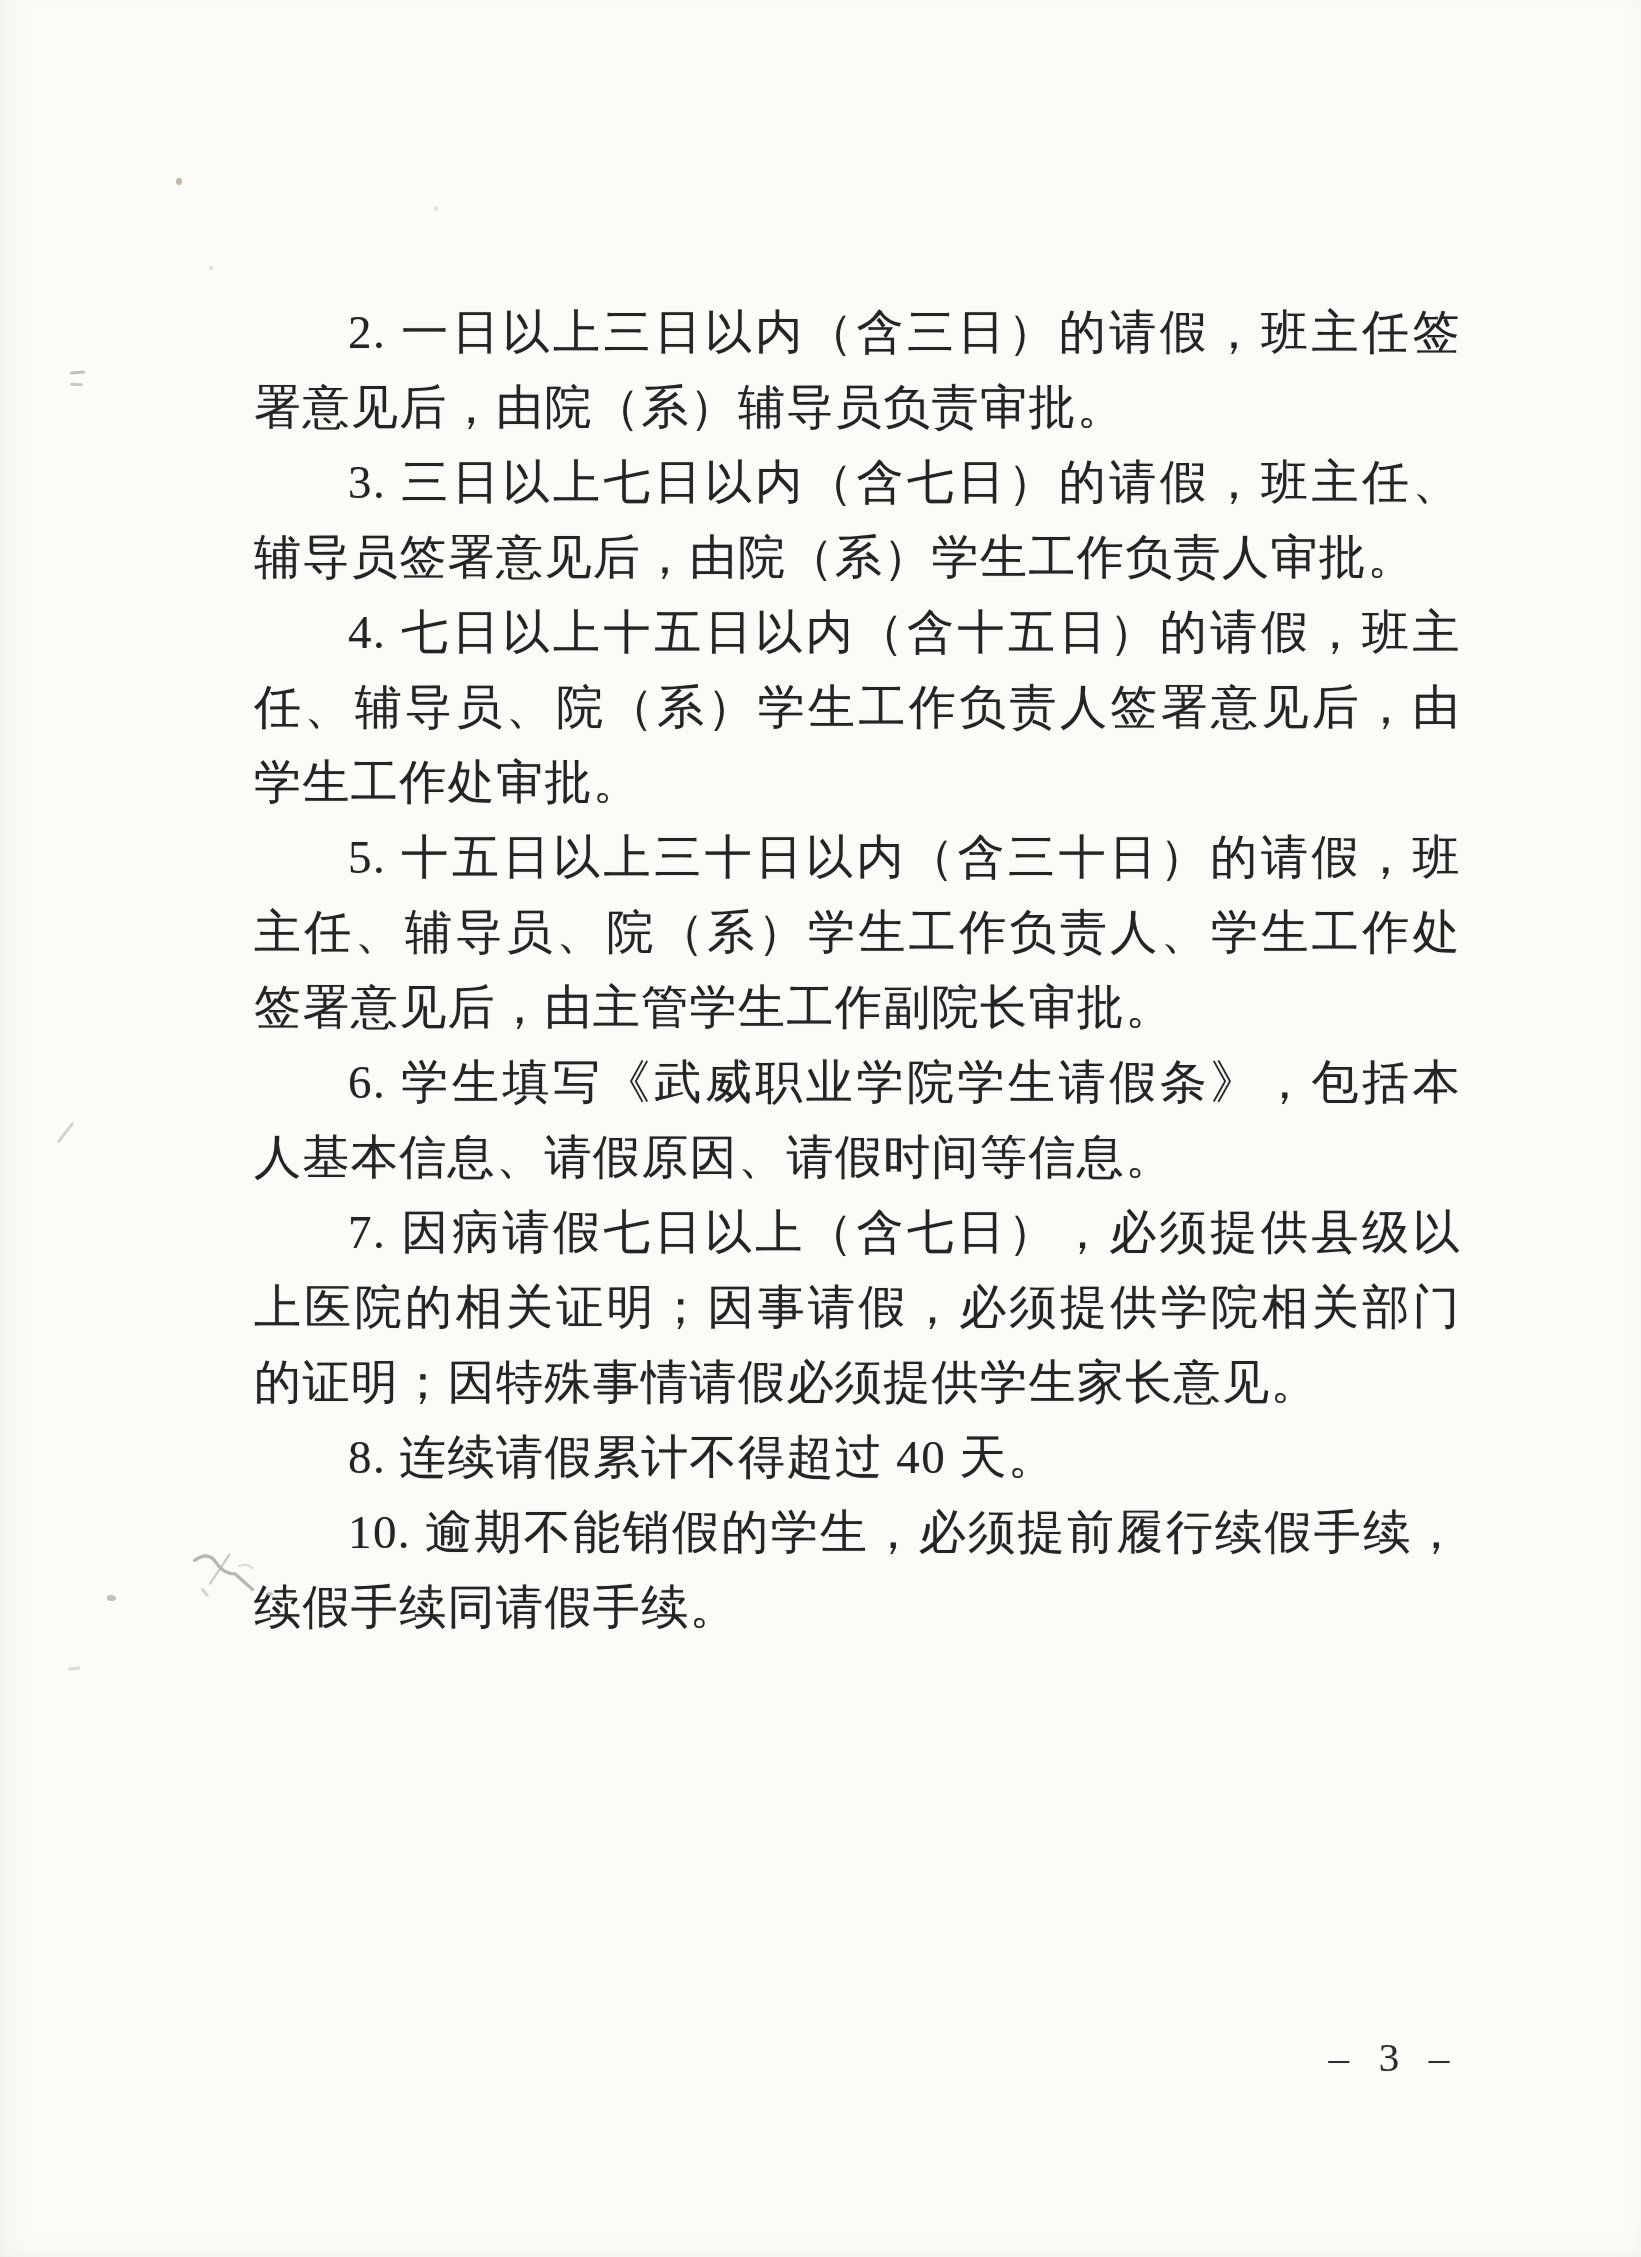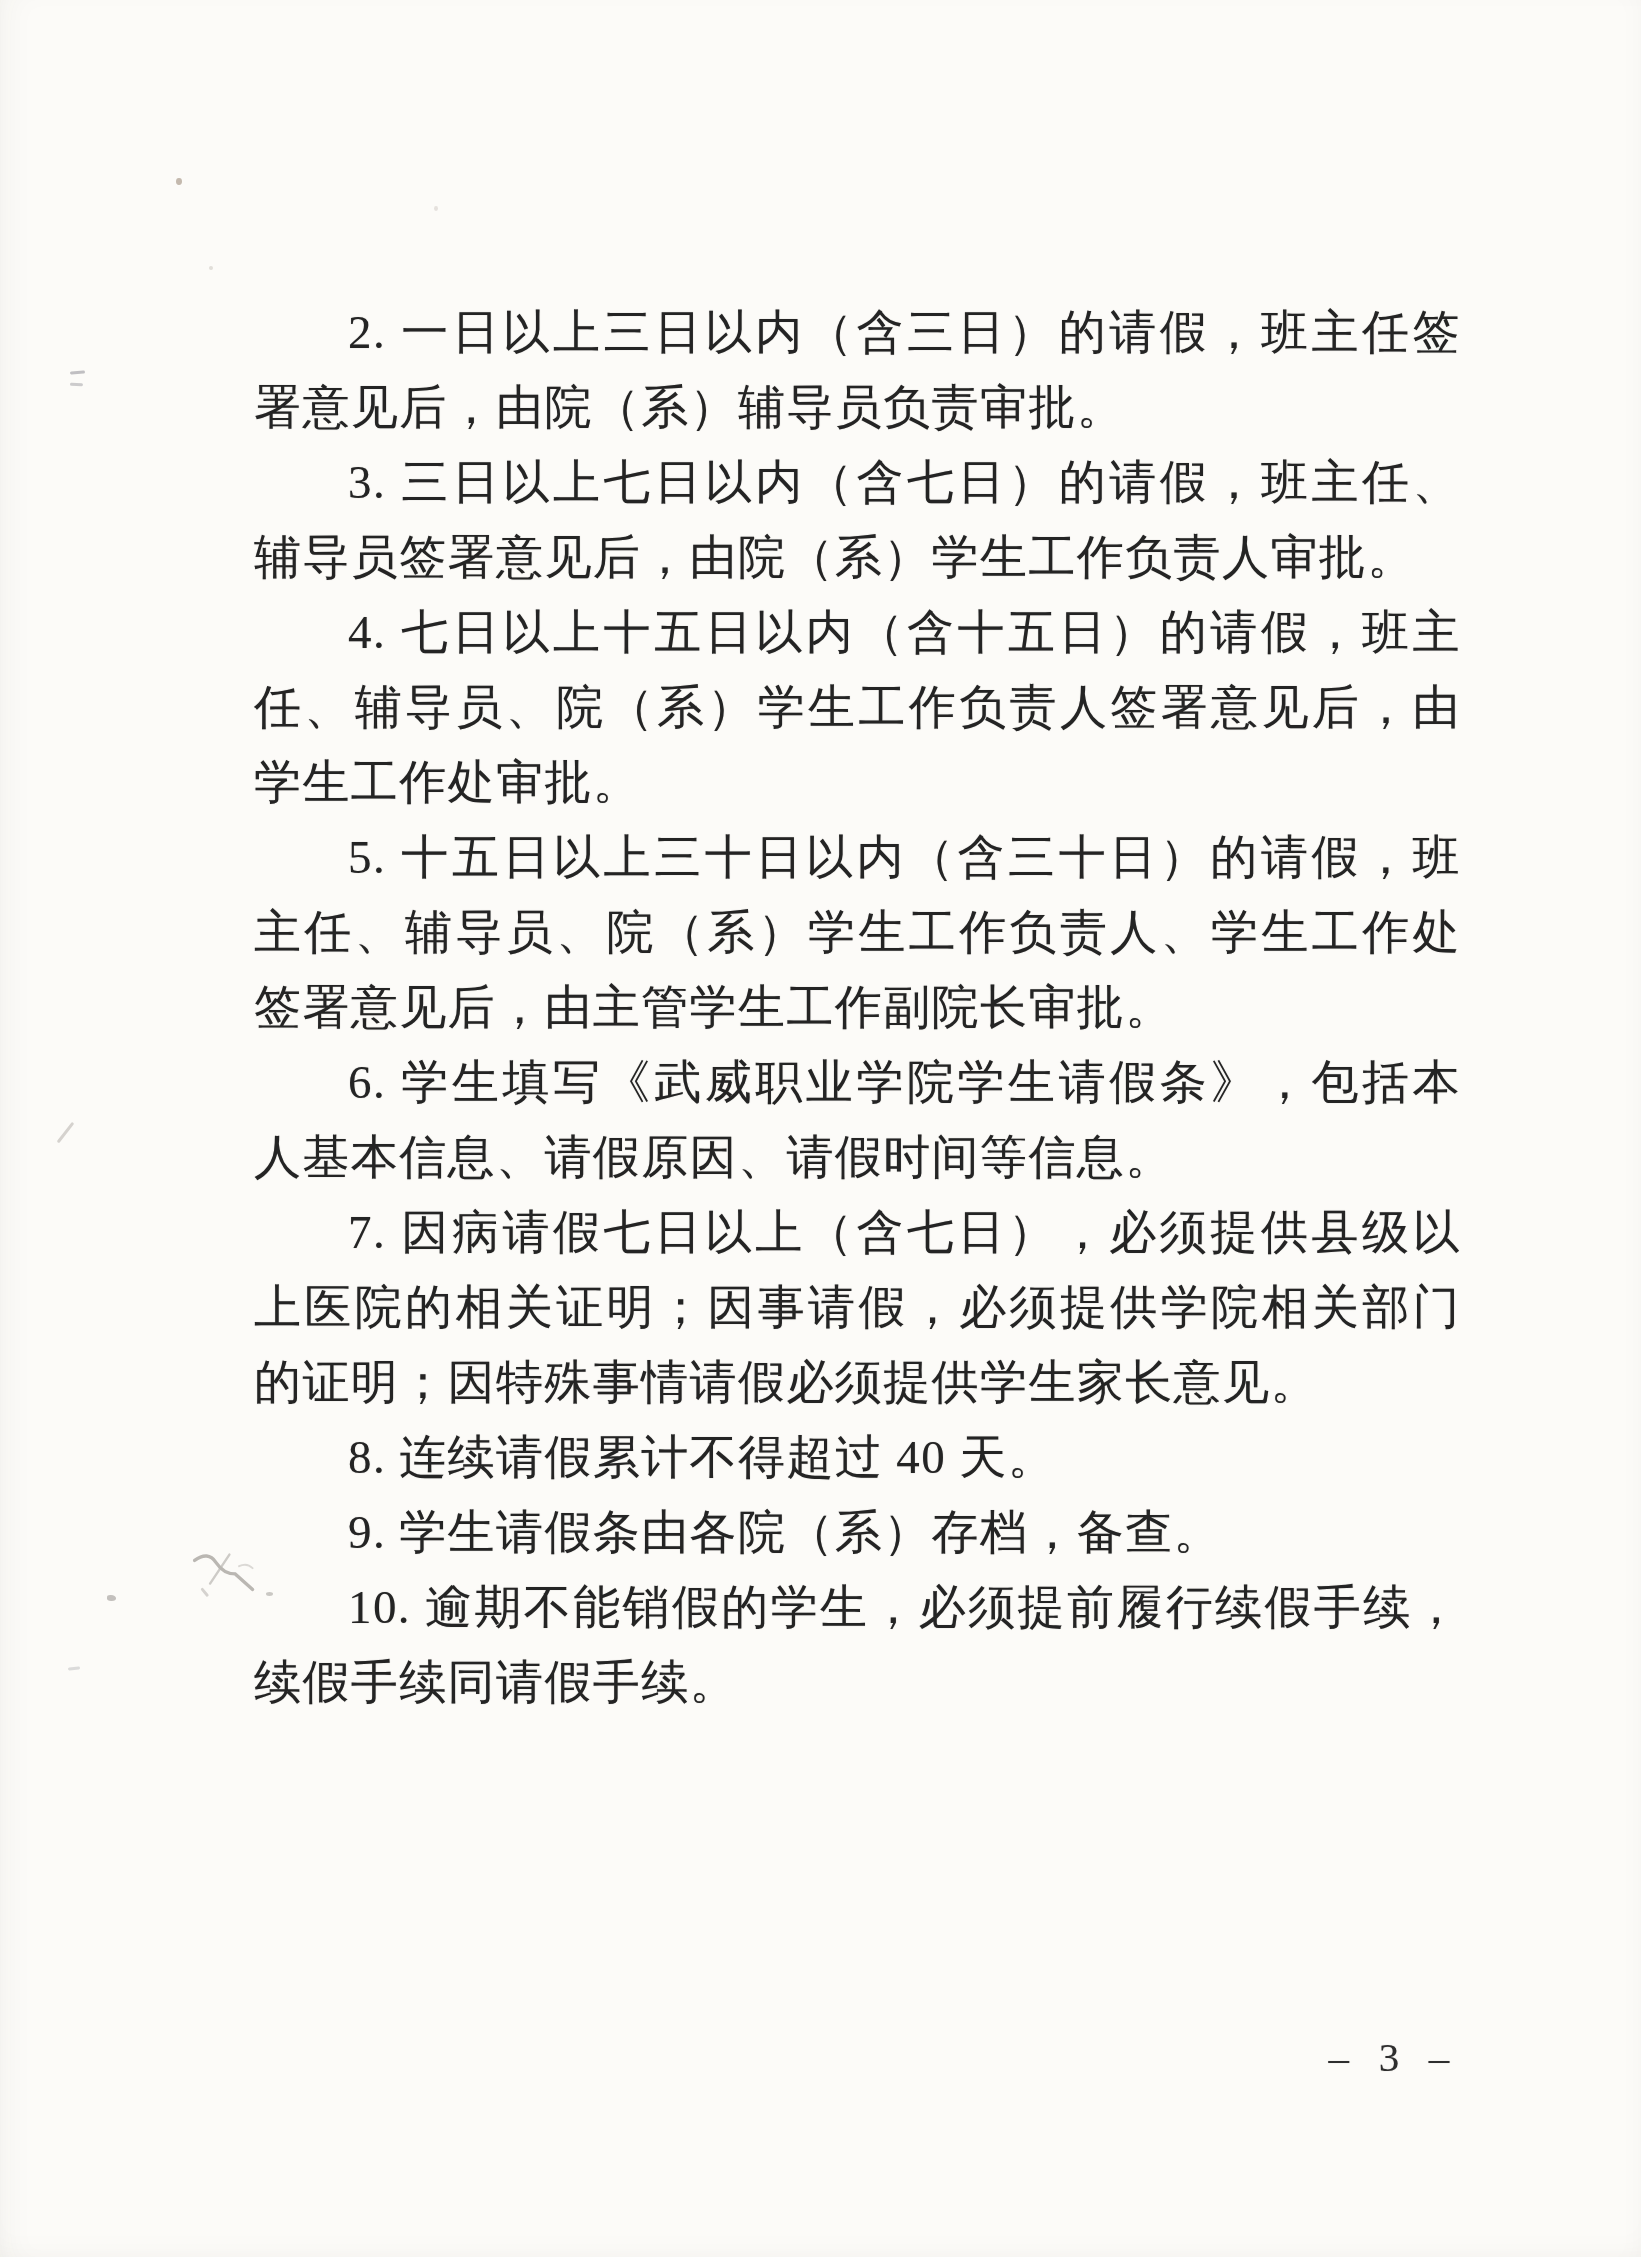--- a/index.html
+++ b/index.html
@@ -89,21 +89,20 @@
 <div class="page">
 
   <div class="content" id="policy-list">
       <p>2. 一日以上三日以内（含三日）的请假，班主任签署意见后，由院（系）辅导员负责审批。</p>
       <p>3. 三日以上七日以内（含七日）的请假，班主任、辅导员签署意见后，由院（系）学生工作负责人审批。</p>
       <p>4. 七日以上十五日以内（含十五日）的请假，班主任、辅导员、院（系）学生工作负责人签署意见后，由学生工作处审批。</p>
       <p>5. 十五日以上三十日以内（含三十日）的请假，班主任、辅导员、院（系）学生工作负责人、学生工作处签署意见后，由主管学生工作副院长审批。</p>
       <p>6. 学生填写《武威职业学院学生请假条》，包括本人基本信息、请假原因、请假时间等信息。</p>
       <p>7. 因病请假七日以上（含七日），必须提供县级以上医院的相关证明；因事请假，必须提供学院相关部门的证明；因特殊事情请假必须提供学生家长意见。</p>
       <p>8. 连续请假累计不得超过 40 天。</p>
-      <p>9. 学生请假条由各院（系）存档，备查。</p>
       <p>10. 逾期不能销假的学生，必须提前履行续假手续，续假手续同请假手续。</p>
     </div>
 
   <div class="page-number">– 3 –</div>
 
   <div class="speck s1"></div>
   <div class="speck s2"></div>
   <div class="speck s3"></div>
   <div class="speck s4"></div>
   <div class="speck s5"></div>

